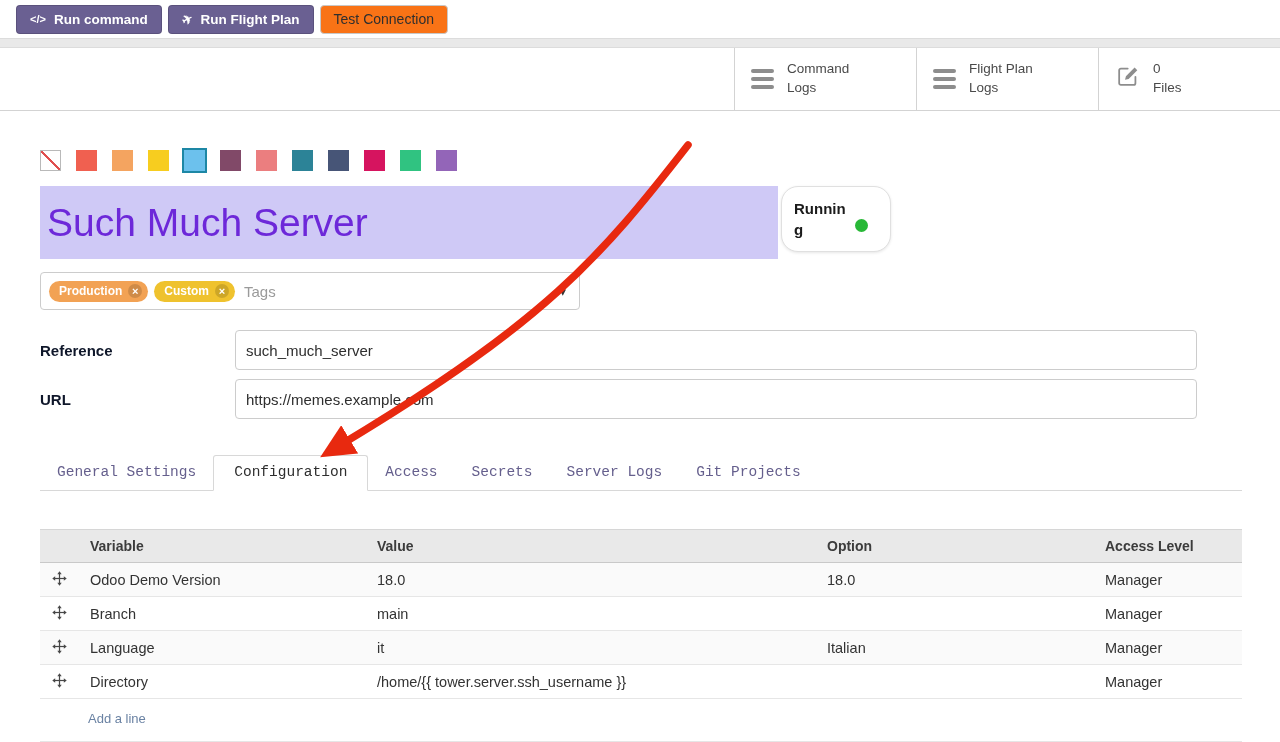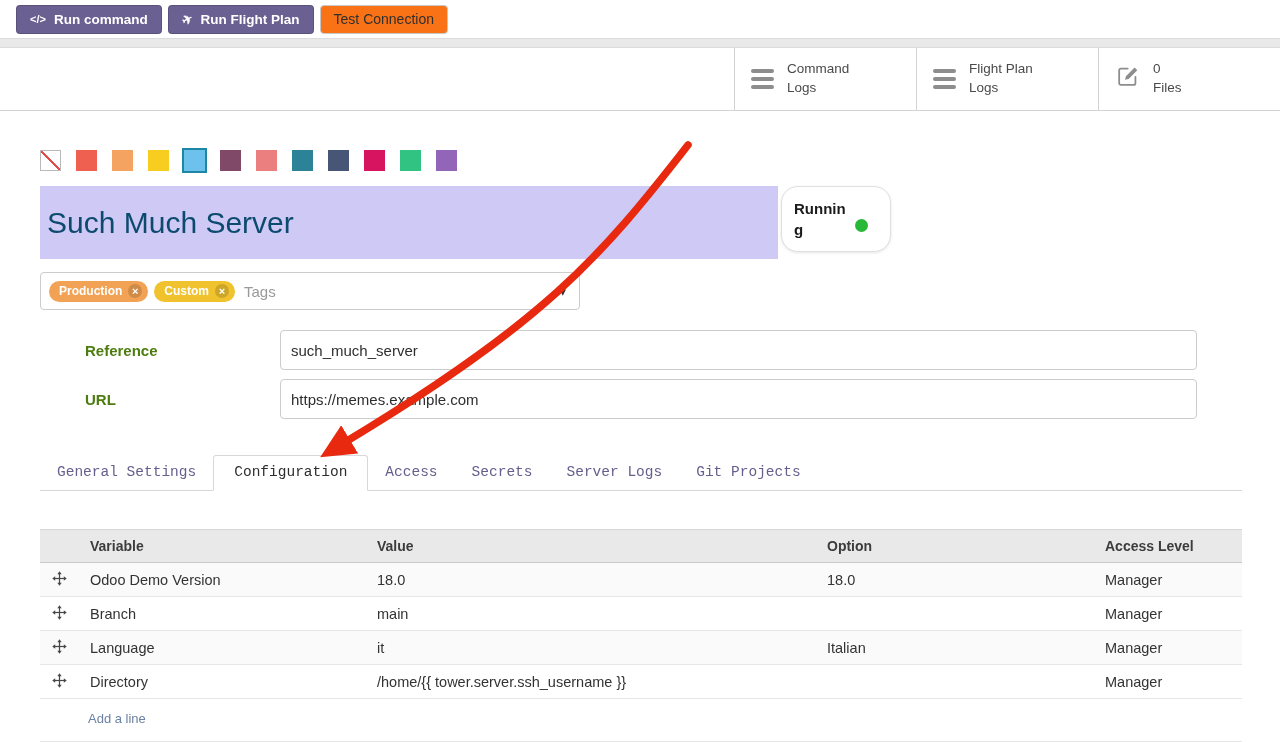--- a/index.html
+++ b/index.html
@@ -31,37 +31,37 @@
   .hamburger i{display:block;height:3.5px;background:#8d8d8d;border-radius:2px;}
   
   .main{padding:0 38px 0 40px;position:relative;}
   .swatches{margin-top:37px;display:flex;align-items:center;gap:15px;height:25px;}
   .swatch{width:21px;height:21px;cursor:pointer;flex:none;background:#ddd;}
   .swatch.none{border:1px solid #b9b9b9;
     background:linear-gradient(to top right,transparent 45%,#e04f4f 45%,#e04f4f 55%,transparent 55%),#fff !important;}
   .swatch.selected{outline:2px solid #1d87a5;}
   .title-row{margin-top:13px;display:flex;align-items:flex-start;}
   .title-box{width:738px;height:73px;display:flex;align-items:center;padding-left:7px;background:var(--title-bg);cursor:text;}
-  .title-text{font-size:30px;color:#0c4a6e;white-space:nowrap;}
+  .title-text{font-size:39px;color:#6d28d9;white-space:nowrap;}
   .status-card{margin-left:3px;width:110px;height:66px;background:#fff;border:1px solid #e0e0e0;border-radius:17px;
                box-shadow:0 1px 3px rgba(0,0,0,.1);display:flex;align-items:center;gap:9px;padding:0 10px 0 12px;cursor:pointer;}
   .status-text{font-weight:bold;font-size:15px;color:#1b1b1b;width:52px;word-break:break-all;line-height:1.4;}
   .status-dot{width:13px;height:13px;border-radius:50%;background:var(--green);flex:none;margin-top:12px;}
   .tags-box{margin-top:13px;width:540px;height:38px;border:1px solid #ccc;border-radius:4px;
             display:flex;align-items:center;gap:6px;padding:0 13px 0 8px;cursor:text;background:#fff;}
   .tag{display:inline-flex;align-items:center;gap:6px;height:21px;padding:0 6px 0 10px;border-radius:11px;
        color:#fff;font-size:12px;font-weight:bold;cursor:pointer;}
   .tag-remove{width:14px;height:14px;border-radius:50%;background:rgba(0,0,0,.14);display:inline-flex;
               align-items:center;justify-content:center;font-size:11px;line-height:1;cursor:pointer;}
   .tags-placeholder{color:#9a9a9a;font-size:15px;margin-left:3px;}
   .tags-caret{margin-left:auto;color:#333;font-size:13px;cursor:pointer;}
   .form-row{display:flex;align-items:center;padding-right:45px;}
   .form-row.reference{margin-top:20px;}
   .form-row.url{margin-top:9px;}
-  .form-label{width:195px;font-weight:bold;font-size:15px;color:#4d7c0f;flex:none;margin-left:45px;}
+  .form-label{width:195px;font-weight:bold;font-size:15px;color:#0f172a;flex:none;}
   .form-input{flex:1;height:40px;border:1px solid #ccc;border-radius:4px;font-size:15px;color:#2e2e2e;
               padding:0 10px;font-family:inherit;background:#fff;}
   
   .tabs{margin-top:36px;border-bottom:1px solid #d8d8d8;display:flex;align-items:flex-end;font-family:Liberation Mono, monospace;}
   .tab{padding:8px 17px 10px;font-size:14.5px;color:#655f8d;cursor:pointer;white-space:nowrap;}
   .tab.active{background:#fff;border:1px solid #d8d8d8;border-bottom:1px solid #fff;margin-bottom:-1px;
               border-radius:3px 3px 0 0;color:#2e2e2e;padding:8px 20px 10px;}
   
   .config-table{margin-top:38px;width:100%;border-collapse:collapse;font-size:14.5px;color:#333;table-layout:fixed;}
   .config-table thead th{background:#e9e9e9;border-top:1px solid #d6d6d6;border-bottom:1px solid #c9c9c9;

